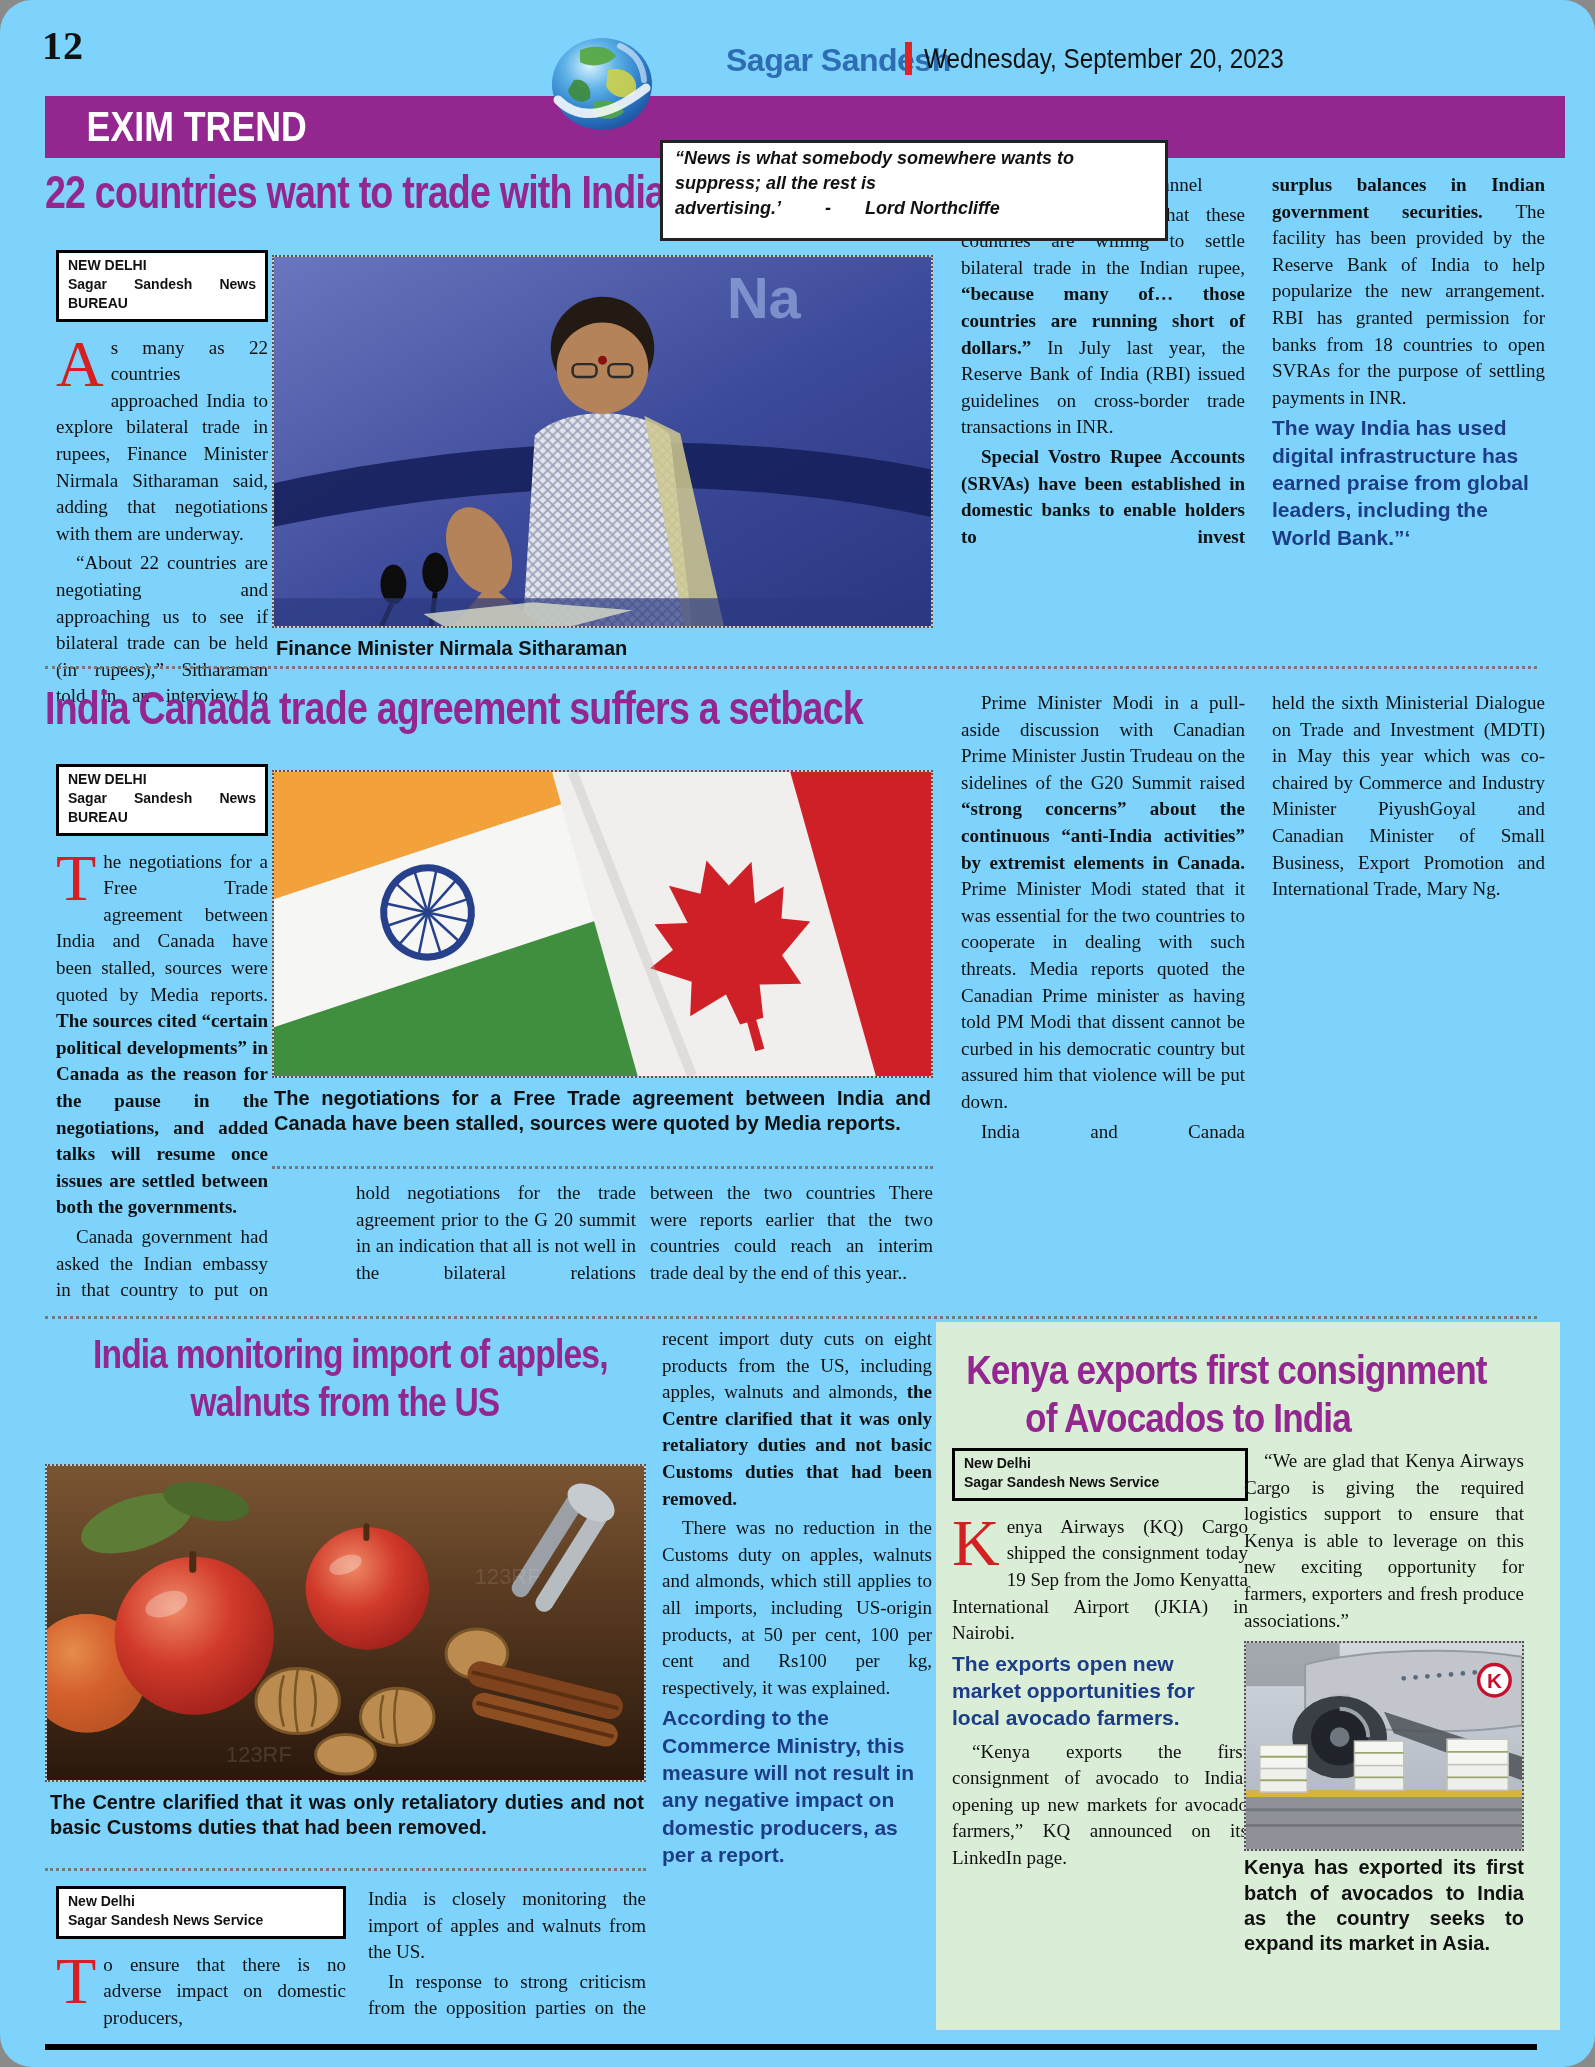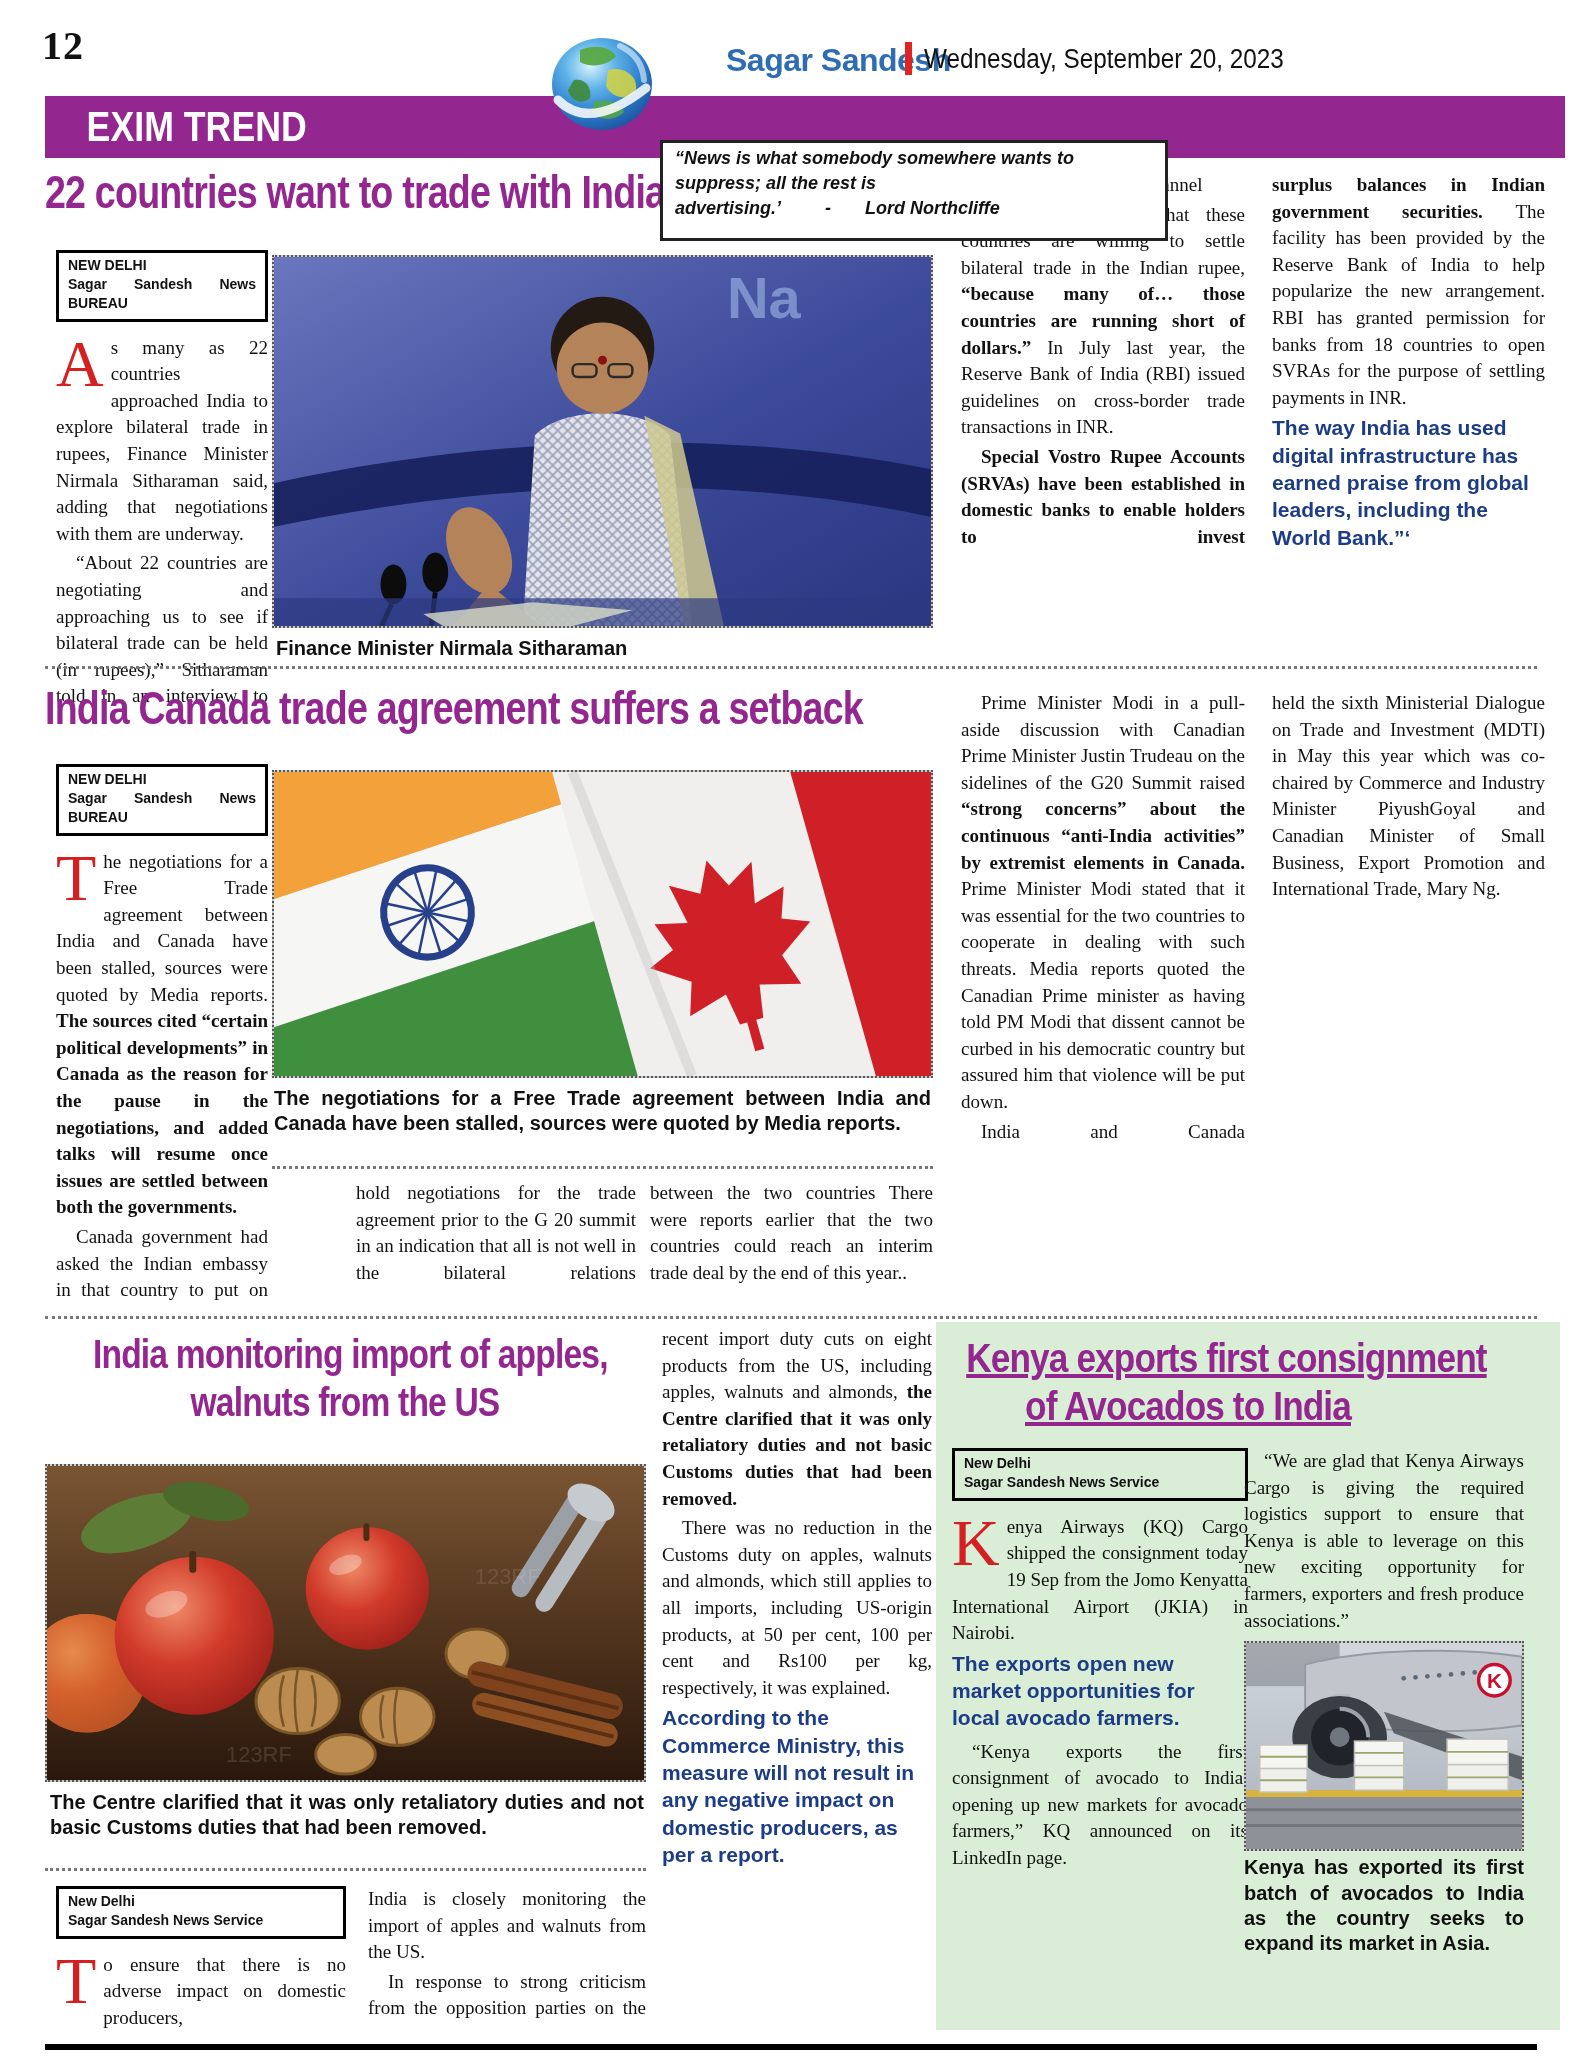--- a/index.html
+++ b/index.html
@@ -1,17 +1,17 @@
 <!DOCTYPE html>
 <html style="--purple: #93278F; --masthead_blue: #2E6DB4; --blue_subhead: #1C3C86; --dropcap_red: #D42020; --panel_green: #D9EDD7;"><head>
 <meta charset="utf-8">
 <style>
   html,body { margin:0; padding:0; background:#8a8a8a; }
-  .page { position:relative; width:1595px; height:2067px; background:#ffffff; overflow:hidden;
-          font-family:"Liberation Serif", serif; color:#111; }
+  .page { position:relative; width:1595px; height:2067px; background:#7dd3fc; overflow:hidden;
+          font-family:"Liberation Serif", serif; color:#111;border-radius:32px; }
   .abs { position:absolute; }
 
   
   .pgnum { font-family:"Liberation Serif", serif; font-weight:bold; font-size:40px; letter-spacing:1px; }
   .masthead { font-family:"Liberation Sans", sans-serif; font-weight:bold; font-size:32px;
               color:var(--masthead_blue,#2E6DB4); letter-spacing:-0.5px; }
   .mast-bar { width:7px; height:33px; background:#E02424; }
   .mast-date { font-family:"Liberation Sans", sans-serif; font-size:27px; color:#111;
                transform:scaleX(0.9); transform-origin:left center; white-space:nowrap; }
   .band { background:var(--purple,#93278F); }
@@ -290,21 +290,21 @@
     <p class="indent force-just"><span>In response to strong criticism from the opposition parties on the</span></p>
   </div>
 
   <div class="col body-text" style="left:662px;top:1326px;width:270px;">
     <p><span>recent import duty cuts on eight products from the US, including apples, walnuts and almonds, </span><span class="bold">the Centre clarified that it was only retaliatory duties and not basic Customs duties that had been removed.</span></p>
     <p class="indent"><span>There was no reduction in the Customs duty on apples, walnuts and almonds, which still applies to all imports, including US-origin products, at 50 per cent, 100 per cent and Rs100 per kg, respectively, it was explained.</span></p>
     <p class="blue-sub"><span>According to the Commerce Ministry, this measure will not result in any negative impact on domestic producers, as per a report.</span></p>
   </div>
 
   <div class="green-panel" style="left:936px;top:1322px;width:624px;height:708px;">
-    <div class="abs headline hl-center" style="left:0;top:12px;width:504px;text-decoration:underline;">
+    <div class="abs headline hl-center" style="left:0;top:24px;width:504px;">
       <span class="hl-line" style="transform:scaleX(0.88);">Kenya exports first consignment</span>
       <span class="hl-line" style="transform:scaleX(0.88);">of Avocados to India</span>
     </div>
 
     <div class="col body-text" style="left:16px;top:126px;width:296px;">
       <div class="byline-box" style="background:transparent;">
         <span style="display:block;">New Delhi</span>
         <span style="display:block;">Sagar Sandesh News Service</span>
       </div>
       <p><span class="dropcap">K</span><span>enya Airways (KQ) Cargo shipped the consignment today 19 Sep from the Jomo Kenyatta International Airport (JKIA) in Nairobi.</span></p>

